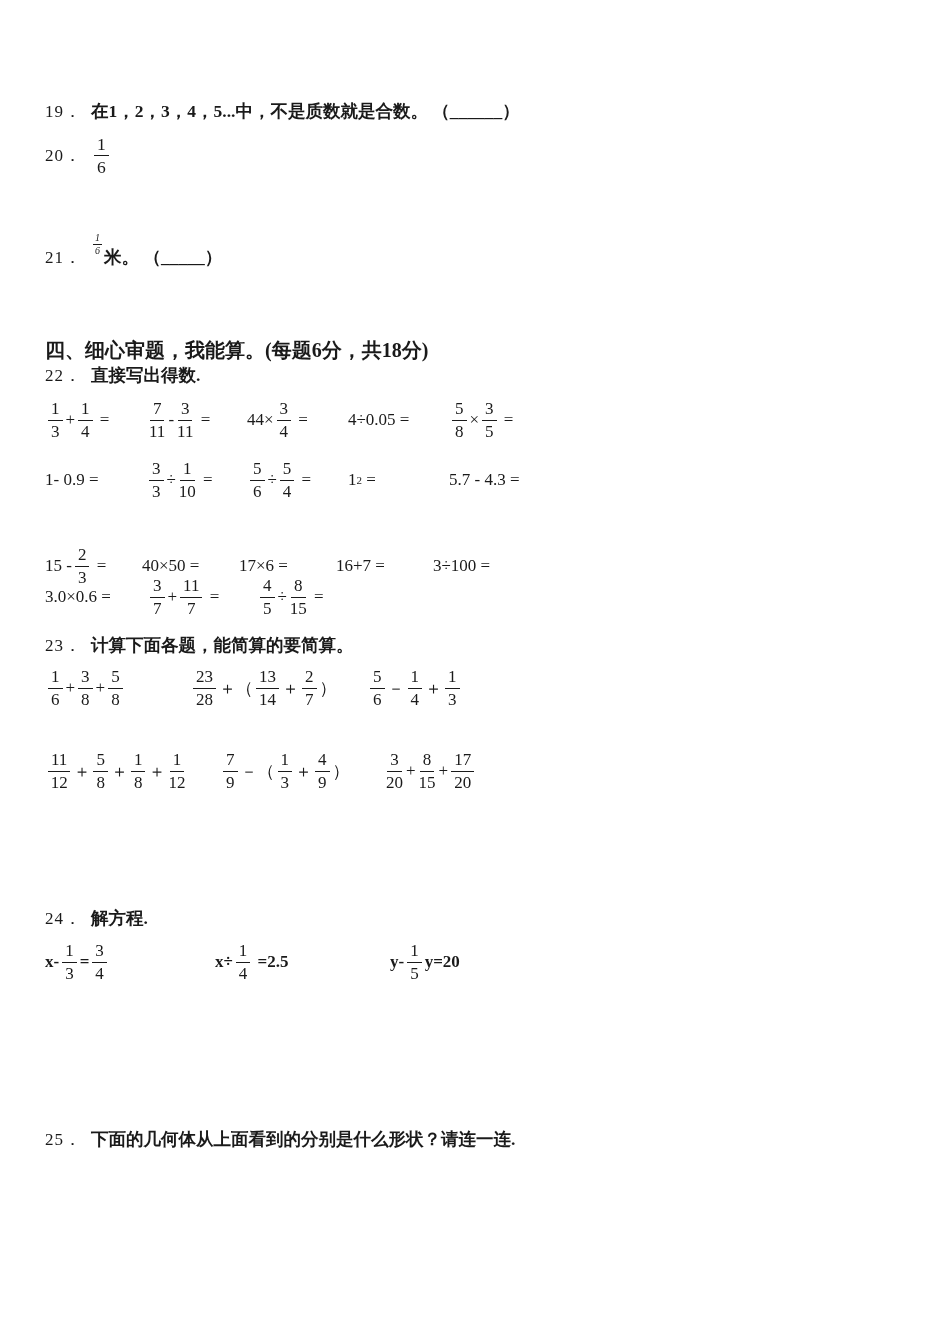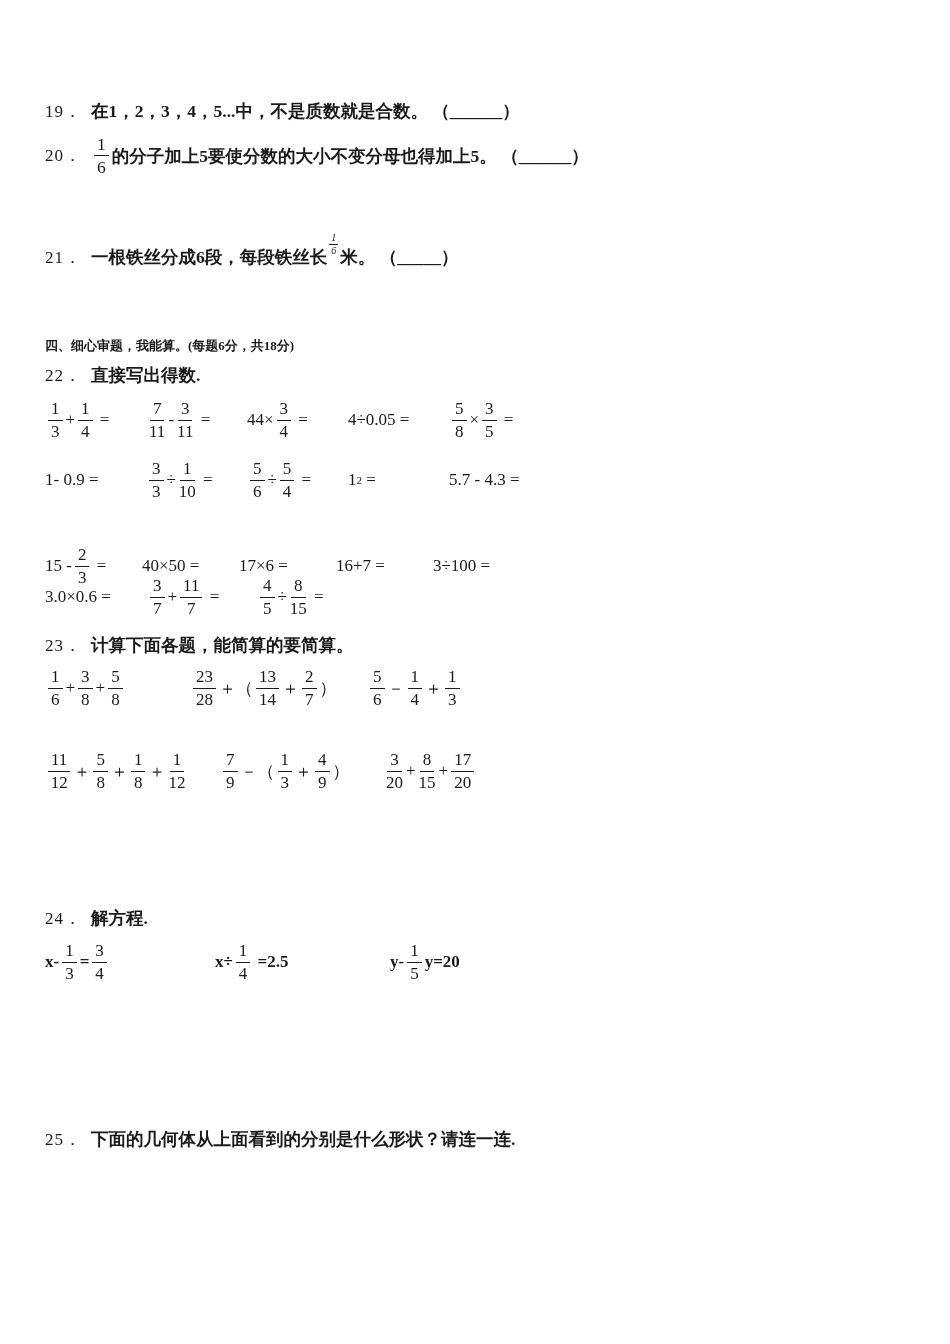--- a/index.html
+++ b/index.html
@@ -25,21 +25,21 @@
     font-weight:normal;
     margin-right:9px;
     letter-spacing:1px;
   }
   .qtext,.label{
     font-weight:bold;
     font-size:17.5px;
   }
   .heading{
     font-weight:bold;
-    font-size:13px;
+    font-size:20px;
   }
   
   .expr{
     display:inline-flex;
     align-items:center;
     flex:none;
   }
   .tk{white-space:pre;}
   sup{font-size:11px;}
   
@@ -92,28 +92,26 @@
       </span>
   </div>
 
   <div class="line" style="top:134px">
     <span class="qnum">20．</span>
     <span class="qtext expr">
         <span class="frac">
           <span class="num">1</span>
           <span class="den">6</span>
         </span>
-        <span class="tk">的分子加上5要使分数的大小不变分母也得加上5。 （______）</span>
       </span>
   </div>
 
   <div class="line" style="top:245px">
     <span class="qnum">21．</span>
     <span class="qtext expr">
-        <span class="tk">一根铁丝分成6段，每段铁丝长</span>
         <span class="supfrac">
           <span class="num">1</span>
           <span class="den">6</span>
         </span>
         <span class="tk">米。 （_____）</span>
       </span>
   </div>
 
   <div class="line heading" style="top:337px">四、细心审题，我能算。(每题6分，共18分)</div>
 

